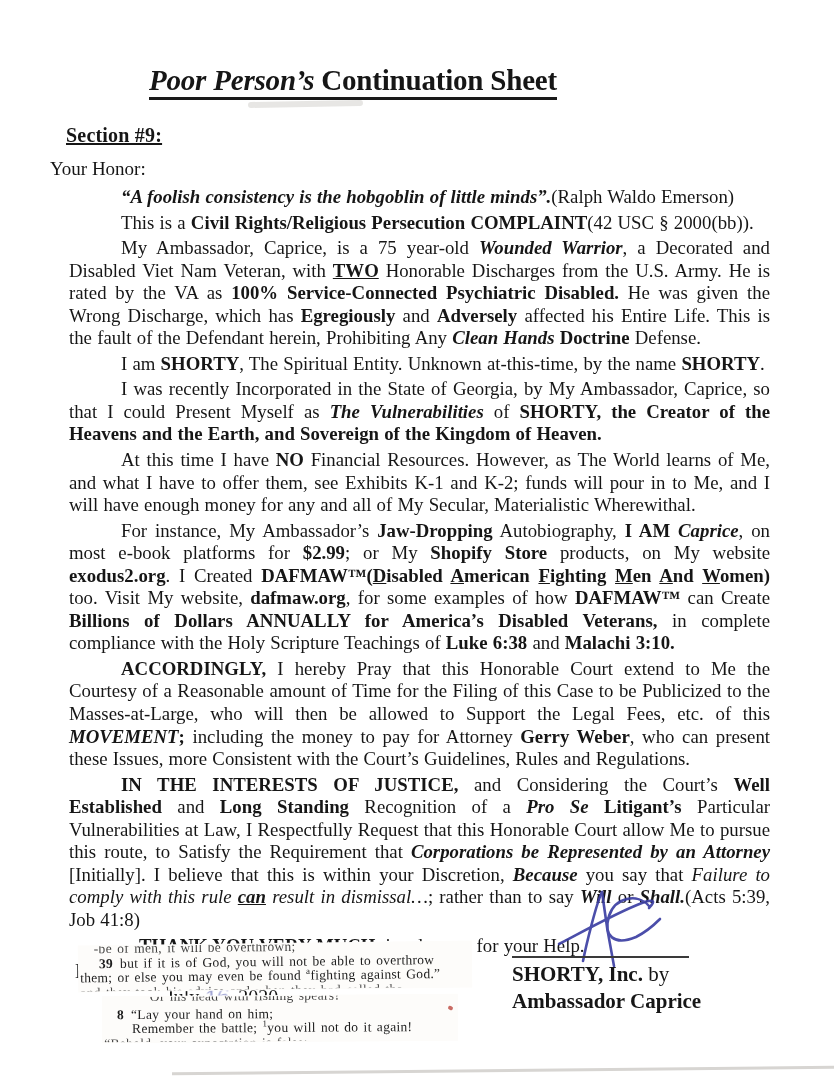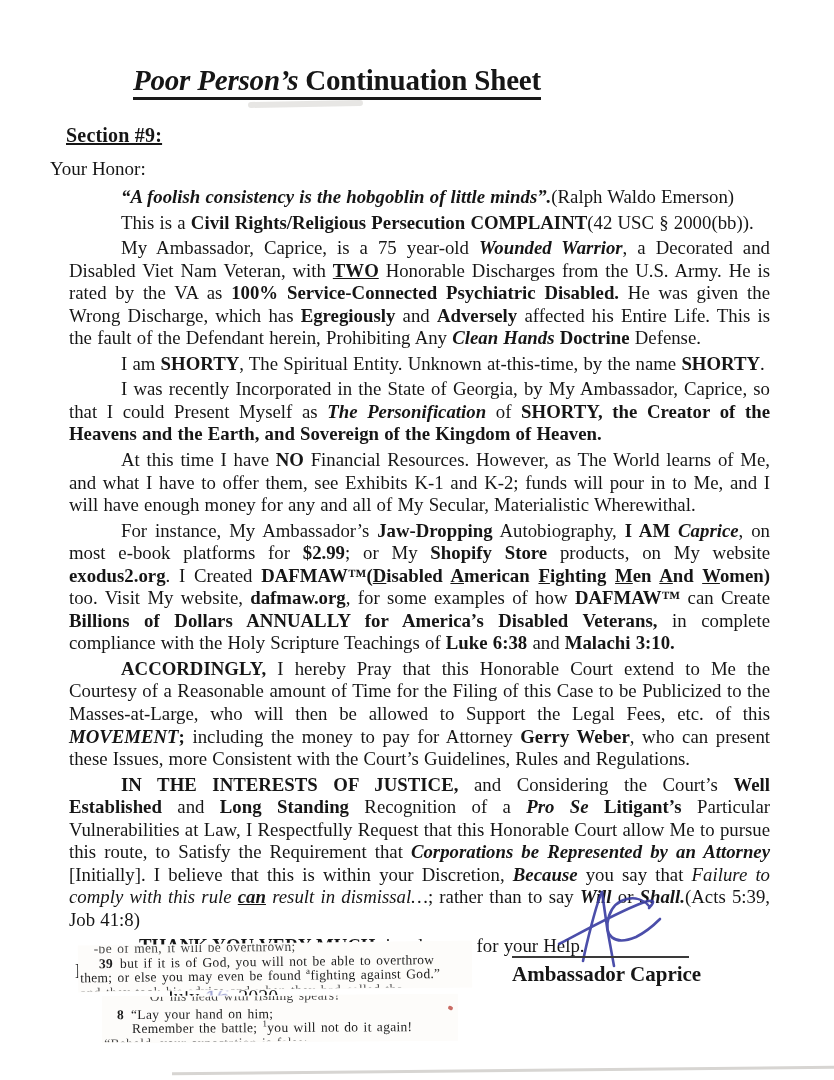--- a/index.html
+++ b/index.html
@@ -1,21 +1,21 @@
 <!DOCTYPE html>
 <html><head>
 <meta charset="utf-8">
 <style>
   html,body{margin:0;padding:0;}
   body{width:834px;height:1080px;background:#ffffff;position:relative;overflow:hidden;
        font-family:"Liberation Serif", serif;color:#161616;}
   .page{position:absolute;inset:0;}
 
   
-  .title{position:absolute;top:64px;left:0;width:674px;text-align:center;
+  .title{position:absolute;top:64px;left:16px;width:674px;text-align:center;
          font-size:29px;font-weight:bold;letter-spacing:-0.2px;}
   .title .underwrap{border-bottom:3px solid #1a1a1a;padding-bottom:1px;}
   .title .ti{font-style:italic;}
   .title-smudge{position:absolute;top:101px;left:248px;width:115px;height:6px;
                 background:#b9b6b1;opacity:.35;border-radius:3px;transform:rotate(-1deg);}
 
   .section{position:absolute;top:124px;left:66px;font-size:20px;font-weight:bold;
            text-decoration:underline;letter-spacing:0.2px;}
   .salutation{position:absolute;top:158px;left:50px;font-size:19px;}
 
@@ -76,21 +76,21 @@
 
   <div class="section">Section #9:</div>
   <div class="salutation">Your Honor:</div>
 
   <div class="flow">
     <div id="paras">
         <p><span class="b i">“A foolish consistency is the hobgoblin of little minds”.</span><span>(Ralph Waldo Emerson)</span></p>
         <p><span>This is a </span><span class="b">Civil Rights/Religious Persecution COMPLAINT</span><span>(42 USC § 2000(bb)).</span></p>
         <p><span>My Ambassador, Caprice, is a 75 year-old </span><span class="b i">Wounded Warrior</span><span>, a Decorated and Disabled Viet Nam Veteran, with </span><span class="b u">TWO</span><span> Honorable Discharges from the U.S. Army. He is rated by the VA as </span><span class="b">100% Service-Connected Psychiatric Disabled.</span><span> He was given the Wrong Discharge, which has </span><span class="b">Egregiously</span><span> and </span><span class="b">Adversely</span><span> affected his Entire Life. This is the fault of the Defendant herein, Prohibiting Any </span><span class="b i">Clean Hands</span><span> </span><span class="b">Doctrine</span><span> Defense.</span></p>
         <p><span>I am </span><span class="b">SHORTY</span><span>, The Spiritual Entity. Unknown at-this-time, by the name </span><span class="b">SHORTY</span><span>.</span></p>
-        <p><span>I was recently Incorporated in the State of Georgia, by My Ambassador, Caprice, so that I could Present Myself as </span><span class="b i">The Personification</span><span> of </span><span class="b">SHORTY, the Creator of the Heavens and the Earth,  and Sovereign of the Kingdom of Heaven.</span></p>
+        <p><span>I was recently Incorporated in the State of Georgia, by My Ambassador, Caprice, so that I could Present Myself as </span><span class="b i">The Vulnerabilities</span><span> of </span><span class="b">SHORTY, the Creator of the Heavens and the Earth,  and Sovereign of the Kingdom of Heaven.</span></p>
         <p><span>At this time I have </span><span class="b">NO</span><span> Financial Resources. However, as The World learns of Me, and what I have to offer them, see Exhibits K-1 and K-2; funds will pour in to Me, and I will have enough money for any and all of My Secular, Materialistic Wherewithal.</span></p>
         <p><span>For instance, My Ambassador’s </span><span class="b">Jaw-Dropping</span><span> Autobiography, </span><span class="b">I AM </span><span class="b i">Caprice</span><span>, on most e-book platforms for </span><span class="b">$2.99</span><span>; or My </span><span class="b">Shopify Store</span><span> products, on My website </span><span class="b">exodus2.org</span><span>. I Created </span><span class="b">DAFMAW™(</span><span class="b u">D</span><span class="b">isabled </span><span class="b u">A</span><span class="b">merican </span><span class="b u">F</span><span class="b">ighting </span><span class="b u">M</span><span class="b">en </span><span class="b u">A</span><span class="b">nd </span><span class="b u">W</span><span class="b">omen</span><span class="b">)</span><span> too. Visit My website, </span><span class="b">dafmaw.org</span><span>, for some examples of how </span><span class="b">DAFMAW™</span><span> can Create </span><span class="b">Billions of Dollars ANNUALLY for America’s Disabled Veterans,</span><span> in complete compliance with the Holy Scripture Teachings of </span><span class="b">Luke 6:38</span><span> and </span><span class="b">Malachi 3:10.</span></p>
         <p><span class="b">ACCORDINGLY,</span><span> I hereby Pray that this Honorable Court extend to Me the Courtesy of a Reasonable amount of Time for the Filing of this Case to be Publicized to the Masses-at-Large, who will then be allowed to Support the Legal Fees, etc. of this </span><span class="b i">MOVEMENT</span><span class="b">;</span><span> including the money to pay for Attorney </span><span class="b">Gerry Weber</span><span>, who can present these Issues, more Consistent with the Court’s Guidelines, Rules and Regulations.</span></p>
         <p><span class="b">IN THE INTERESTS OF JUSTICE,</span><span> and Considering the Court’s </span><span class="b">Well Established</span><span> and </span><span class="b">Long Standing</span><span> Recognition of a </span><span class="b i">Pro Se</span><span> </span><span class="b">Litigant’s</span><span> Particular Vulnerabilities at Law, I Respectfully Request that this Honorable Court allow Me to pursue this route, to Satisfy the Requirement that </span><span class="b i">Corporations be Represented by an Attorney</span><span> [Initially]. I believe that this is within your Discretion, </span><span class="b i">Because</span><span> you say that </span><span class="i">Failure to comply with this rule </span><span class="b i u">can</span><span class="i"> result in dismissal…</span><span>; rather than to say </span><span class="b i">Will</span><span> or </span><span class="b i">Shall.</span><span>(Acts  5:39, Job 41:8)</span></p>
         <p style="text-indent: 70px;"><span class="b">THANK YOU VERY MUCH</span><span>, in advance, for your Help.</span></p>
       </div>
     <div class="dated1">DATED: Snellville, GA  30039</div>
     <div class="dated2"><span>July </span><span class="hand">16</span><span>, 2020</span></div>
   </div>
 
@@ -121,17 +121,18 @@
     <g fill="none" stroke="#3c3fa3" stroke-width="2.6" stroke-linecap="round" opacity="0.92">
       <path d="M31,73 C34,58 44,16 50,4"></path>
       <path d="M50,4 C52,20 58,58 62,78"></path>
       <path d="M7,56 C30,44 66,24 90,15 C100,11 105,12 97,20"></path>
       <path d="M97,18 C86,5 63,9 57,28 C51,48 62,58 84,49 C94,44 102,37 108,31"></path>
     </g>
   </svg>
   <div class="sig-line"></div>
 
   <div class="sig-text">
+    <div class="r1"><span class="b">SHORTY, Inc.</span><span> by</span></div>
     <div class="r2">Ambassador Caprice</div>
   </div>
 
   <div class="scan-edge"></div>
 </div>
 
 </body></html>

